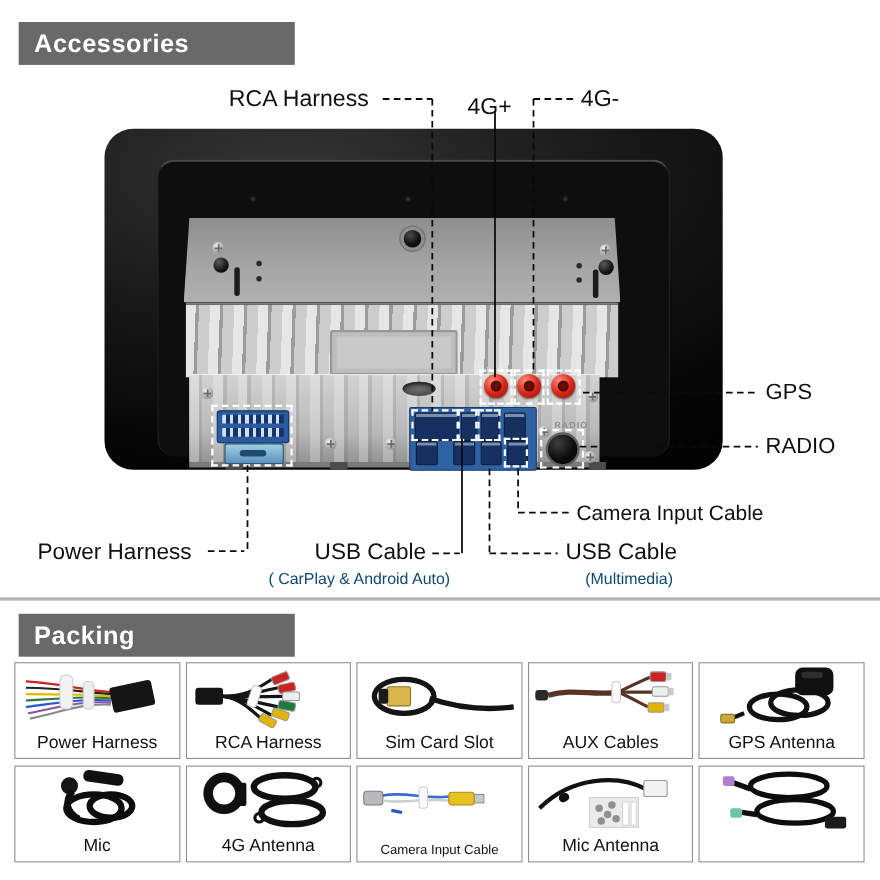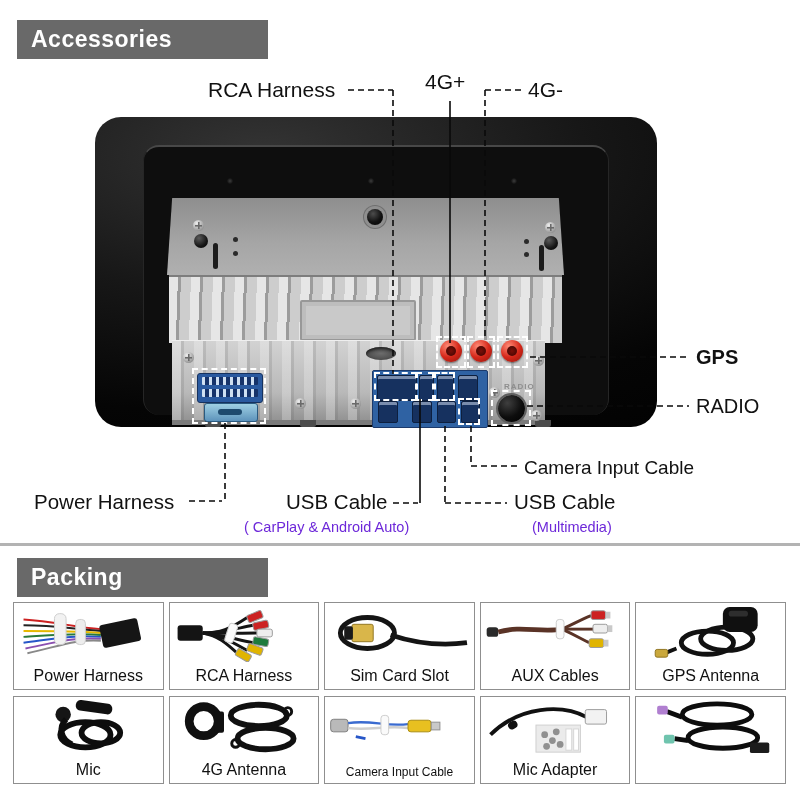--- a/index.html
+++ b/index.html
@@ -10,25 +10,25 @@
   
   .sec-header{
     position:absolute;left:17px;width:251px;height:39px;background:#696969;
     color:#fff;font-size:23px;font-weight:bold;line-height:39px;padding-left:14px;
     box-sizing:border-box;letter-spacing:0.5px;
   }
   #hdr-connection{top:20px;}
   #hdr-packing{top:558px;}
   
   .dlabel{position:absolute;font-size:20px;color:#111;white-space:nowrap;}
-  .dlabel.small{font-size:14.5px;color:#6d28d9;}
+  .dlabel.small{font-size:14.5px;color:#0c4a6e;}
   #lbl-rca{left:208px;top:78px;font-size:21px;}
-  #lbl-4gp{left:425px;top:70px;font-size:21px;}
+  #lbl-4gp{left:425px;top:86px;font-size:21px;}
   #lbl-4gm{left:528px;top:78px;font-size:21px;}
-  #lbl-gps{left:696px;top:346px;font-weight:bold;}
+  #lbl-gps{left:696px;top:346px;}
   #lbl-radio{left:696px;top:395px;}
   #lbl-camera{left:524px;top:457px;font-size:19px;}
   #lbl-power{left:34px;top:490px;font-size:20.5px;}
   #lbl-usbcp{left:286px;top:490px;font-size:20.5px;}
   #lbl-usbcp-sub{left:244px;top:519px;}
   #lbl-usbmm{left:514px;top:490px;font-size:20.5px;}
   #lbl-usbmm-sub{left:532px;top:519px;}
   
   #leader-lines{position:absolute;left:0;top:0;pointer-events:none;z-index:30;}
   #leader-lines line{stroke:#0a0a0a;stroke-width:1.6;}
@@ -361,21 +361,21 @@
         <g fill="#909090">
           <circle cx="64" cy="38" r="3.5"></circle>
             <circle cx="72" cy="44" r="3.5"></circle>
             <circle cx="66" cy="50" r="3.5"></circle>
           <circle cx="76" cy="35" r="3.5"></circle>
             <circle cx="80" cy="48" r="3.5"></circle>
         </g>
         <rect x="86" y="32" width="6" height="22" fill="#fff" stroke="#d5d5d5"></rect>
         <rect x="94" y="32" width="5" height="22" fill="#fff" stroke="#d5d5d5"></rect>
       </svg>
-      <div class="acc-label">Mic Adapter</div>
+      <div class="acc-label">Mic Antenna</div>
     </div>
 
     <div class="acc-box">
       <svg class="acc-art" viewBox="0 0 150 60">
         <g fill="none" stroke="#0d0d0d" stroke-width="5">
           <ellipse cx="82" cy="17" rx="36" ry="11"></ellipse>
           <ellipse cx="88" cy="41" rx="36" ry="11"></ellipse>
           <path d="M46,20 L30,14"></path>
             <path d="M52,44 L38,42"></path>
         </g>

